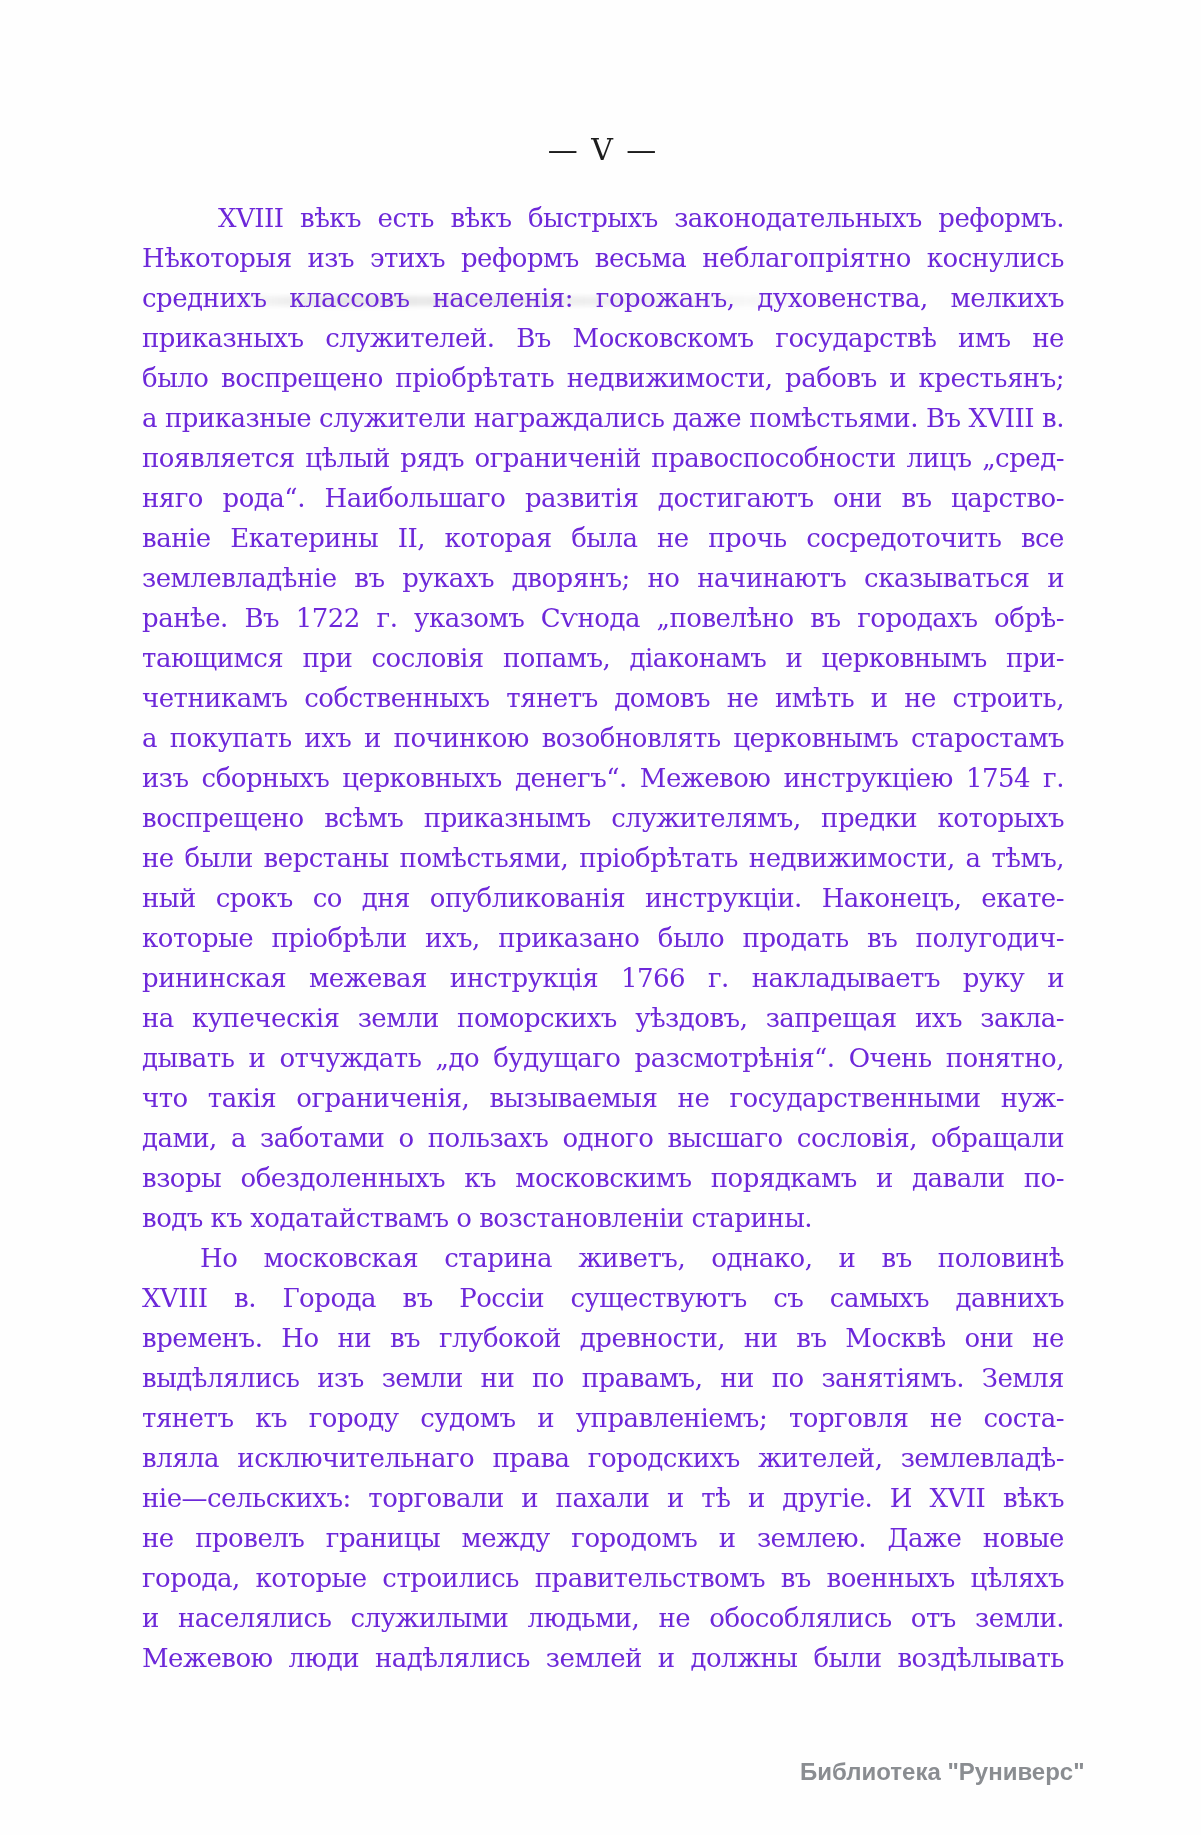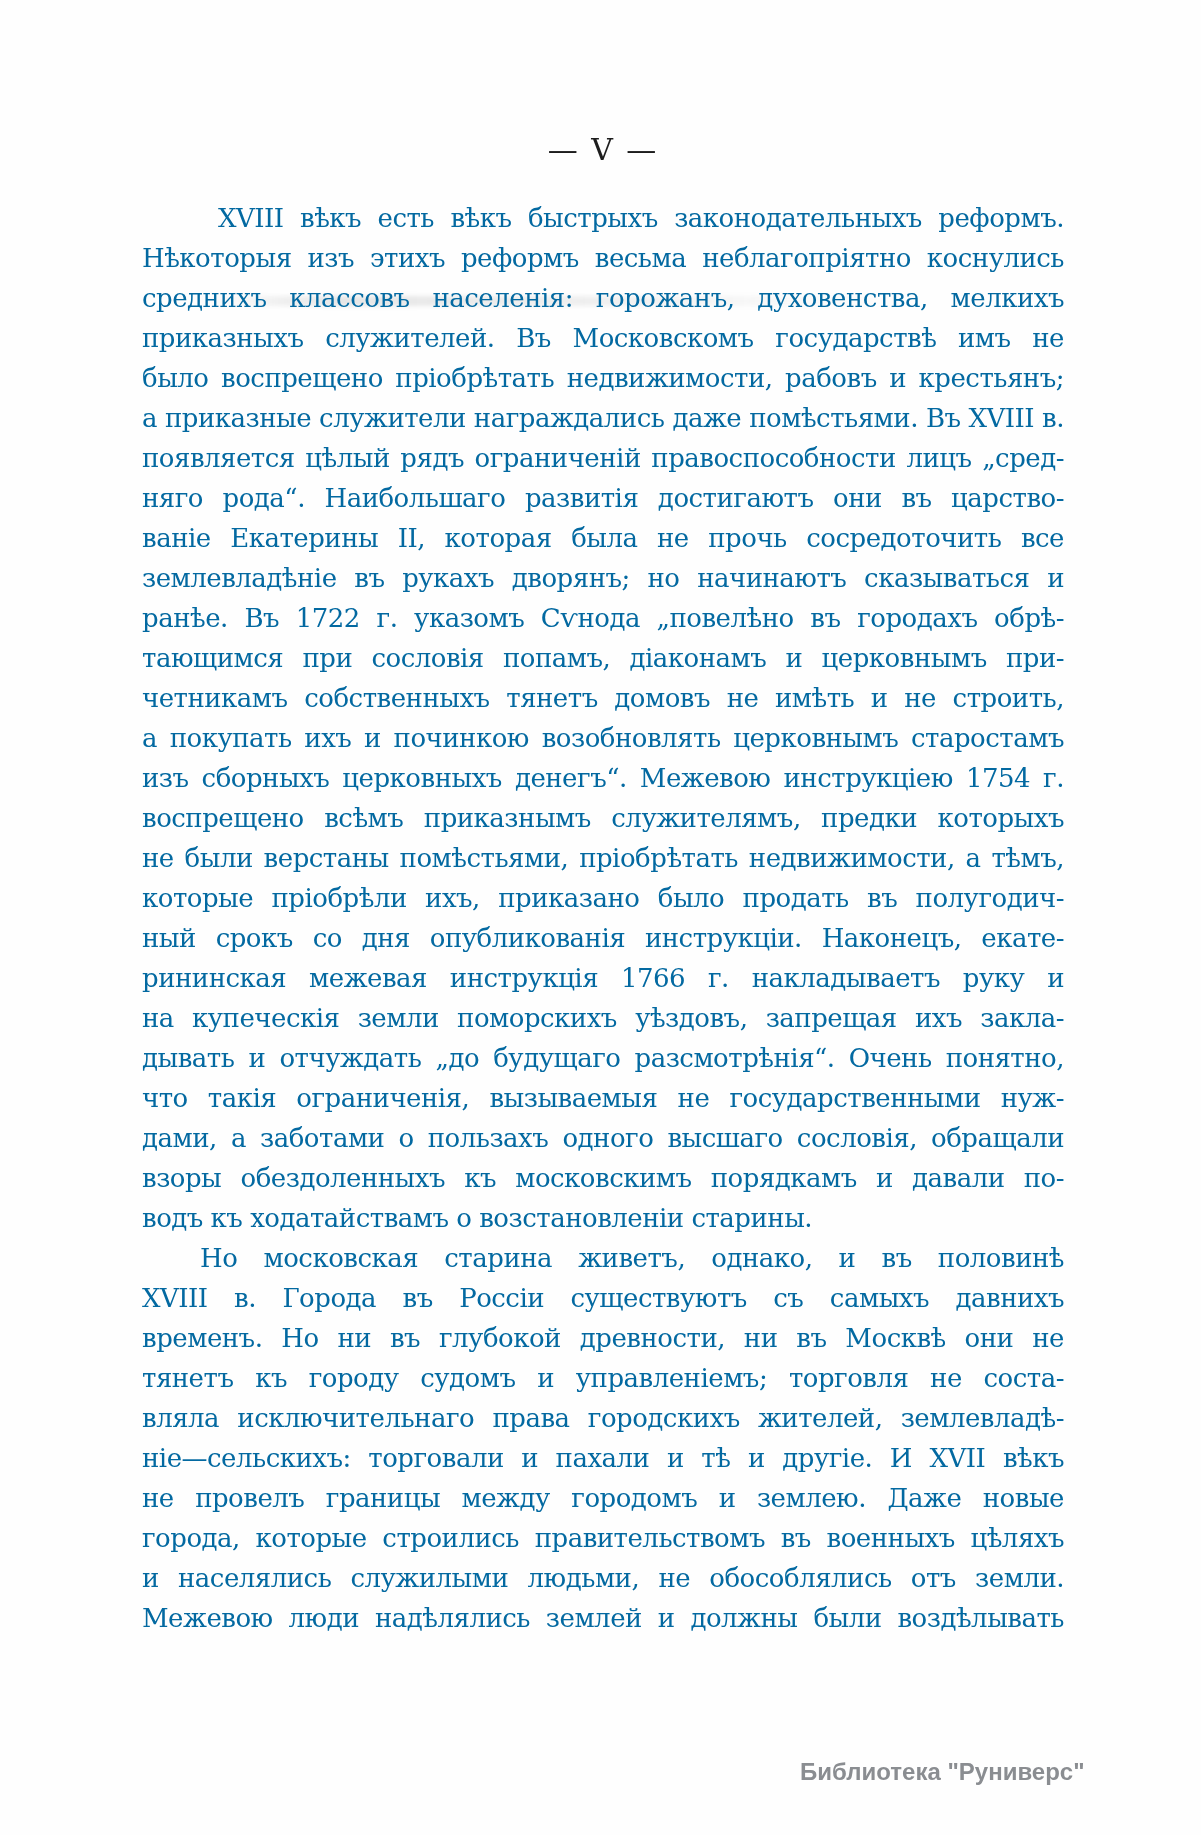--- a/index.html
+++ b/index.html
@@ -18,21 +18,21 @@
     position: absolute;
     left: 142px; top: 132px; width: 922px;
     text-align: center;
     font-size: 30px;
     letter-spacing: 2px;
     color: #1d1d1d;
   }
   .text-block {
     position: absolute;
     left: 142px; top: 198px; width: 922px;
-    color: #0369a1;
+    color: #6d28d9;
     font-size: 26px;
     letter-spacing: -0.5px;
   }
   .line {
     height: 40px;
     line-height: 40px;
     overflow: hidden;
     text-align: justify;
     text-align-last: justify;
     white-space: normal;
@@ -75,34 +75,35 @@
         <div class="line">няго рода“. Наибольшаго развитія достигаютъ они въ царство-</div>
         <div class="line">ваніе Екатерины II, которая была не прочь сосредоточить все</div>
         <div class="line">землевладѣніе въ рукахъ дворянъ; но начинаютъ сказываться и</div>
         <div class="line">ранѣе. Въ 1722 г. указомъ Сѵнода „повелѣно въ городахъ обрѣ-</div>
         <div class="line">тающимся при сословія попамъ, діаконамъ и церковнымъ при-</div>
         <div class="line">четникамъ собственныхъ тянетъ домовъ не имѣть и не строить,</div>
         <div class="line">а покупать ихъ и починкою возобновлять церковнымъ старостамъ</div>
         <div class="line">изъ сборныхъ церковныхъ денегъ“. Межевою инструкціею 1754 г.</div>
         <div class="line">воспрещено всѣмъ приказнымъ служителямъ, предки которыхъ</div>
         <div class="line">не были верстаны помѣстьями, пріобрѣтать недвижимости, а тѣмъ,</div>
+        <div class="line">ный срокъ со дня опубликованія инструкціи. Наконецъ, екате-</div>
         <div class="line">которые пріобрѣли ихъ, приказано было продать въ полугодич-</div>
-        <div class="line">ный срокъ со дня опубликованія инструкціи. Наконецъ, екате-</div>
         <div class="line">рининская межевая инструкція 1766 г. накладываетъ руку и</div>
         <div class="line">на купеческія земли поморскихъ уѣздовъ, запрещая ихъ закла-</div>
         <div class="line">дывать и отчуждать „до будущаго разсмотрѣнія“. Очень понятно,</div>
         <div class="line">что такія ограниченія, вызываемыя не государственными нуж-</div>
         <div class="line">дами, а заботами о пользахъ одного высшаго сословія, обращали</div>
         <div class="line">взоры обездоленныхъ къ московскимъ порядкамъ и давали по-</div>
         <div class="line last">водъ къ ходатайствамъ о возстановленіи старины.</div>
       </div>
       <div class="paragraph">
         <div class="line first">Но московская старина живетъ, однако, и въ половинѣ</div>
         <div class="line">XVIII в. Города въ Россіи существуютъ съ самыхъ давнихъ</div>
         <div class="line">временъ. Но ни въ глубокой древности, ни въ Москвѣ они не</div>
+        <div class="line">выдѣлялись изъ земли ни по правамъ, ни по занятіямъ. Земля</div>
         <div class="line">тянетъ къ городу судомъ и управленіемъ; торговля не соста-</div>
         <div class="line">вляла исключительнаго права городскихъ жителей, землевладѣ-</div>
         <div class="line">ніе—сельскихъ: торговали и пахали и тѣ и другіе. И XVII вѣкъ</div>
         <div class="line">не провелъ границы между городомъ и землею. Даже новые</div>
         <div class="line">города, которые строились правительствомъ въ военныхъ цѣляхъ</div>
         <div class="line">и населялись служилыми людьми, не обособлялись отъ земли.</div>
         <div class="line">Межевою люди надѣлялись землей и должны были воздѣлывать</div>
       </div>
     </div>
   <div class="watermark" style="color: rgb(138, 141, 145);">Библиотека "Руниверс"</div>

